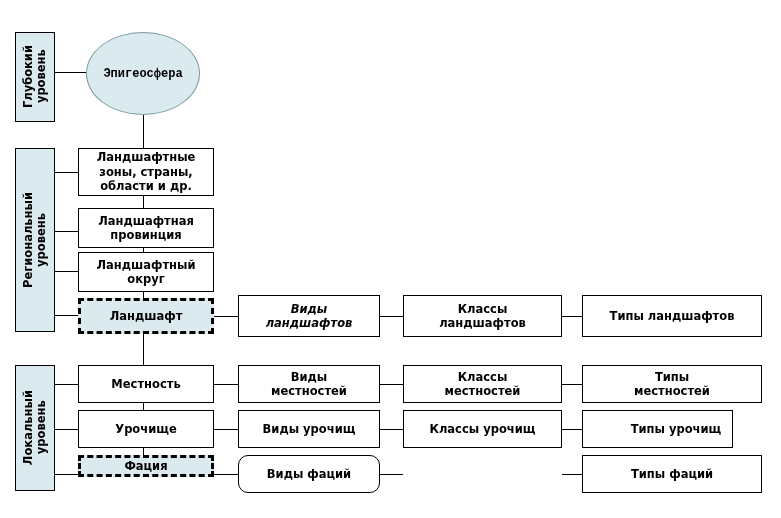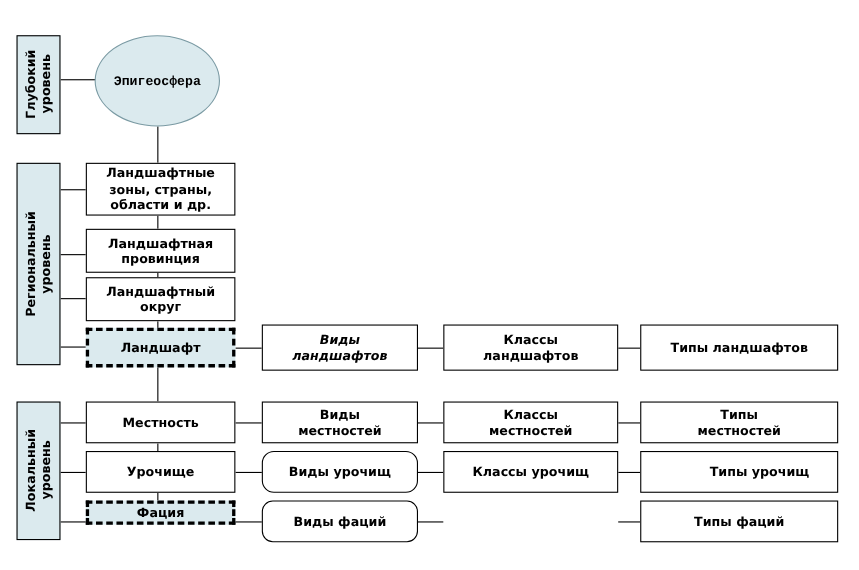--- a/index.html
+++ b/index.html
@@ -217,33 +217,33 @@
 
   <div class="line-h" style="left:562px; top:384px; width:20px;"></div>
 
   <div class="box" style="left:582px; top:365px; width:180px; height:38px;">
     <span class="txt">Типы
 местностей</span>
   </div>
 
   <div class="line-h" style="left:214px; top:429px; width:24px;"></div>
 
-  <div class="box" style="left:238px; top:410px; width:142px; height:38px;border-radius:11px;">
+  <div class="box" style="left:238px; top:410px; width:142px; height:38px;">
     <span class="txt">Виды урочищ</span>
   </div>
 
   <div class="line-h" style="left:380px; top:429px; width:23px;"></div>
 
   <div class="box" style="left:403px; top:410px; width:159px; height:38px;">
     <span class="txt">Классы урочищ</span>
   </div>
 
   <div class="line-h" style="left:562px; top:429px; width:20px;"></div>
 
-  <div class="box" style="left:582px; top:410px; width:180px; height:38px;padding-left:37px;">
+  <div class="box" style="left:582px; top:410px; width:151px; height:38px;padding-left:37px;">
     <span class="txt">Типы урочищ</span>
   </div>
 
   <div class="line-h" style="left:214px; top:474px; width:24px;"></div>
 
   <div class="box" style="left:238px; top:455px; width:142px; height:38px;border-radius:10px;">
     <span class="txt">Виды фаций</span>
   </div>
 
   <div class="line-h" style="left:380px; top:474px; width:23px;"></div>

